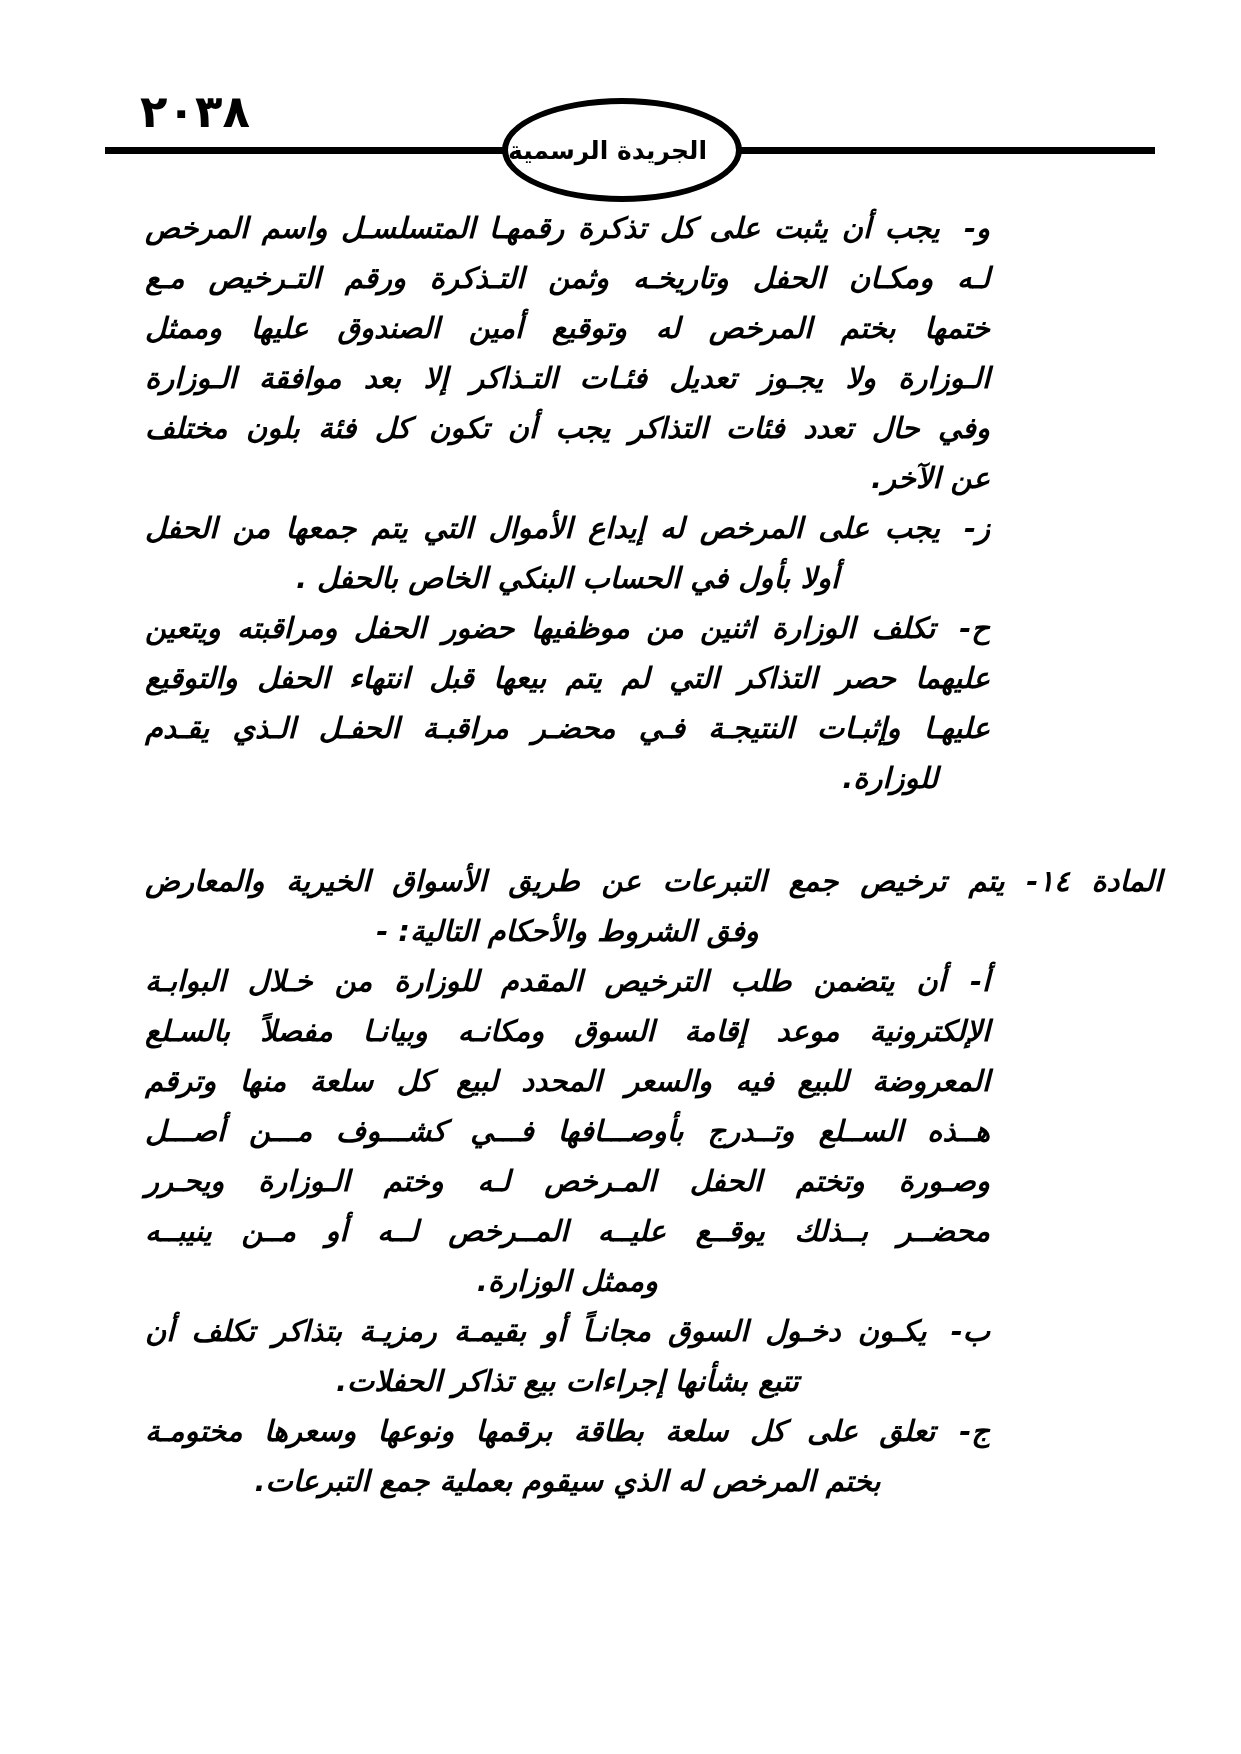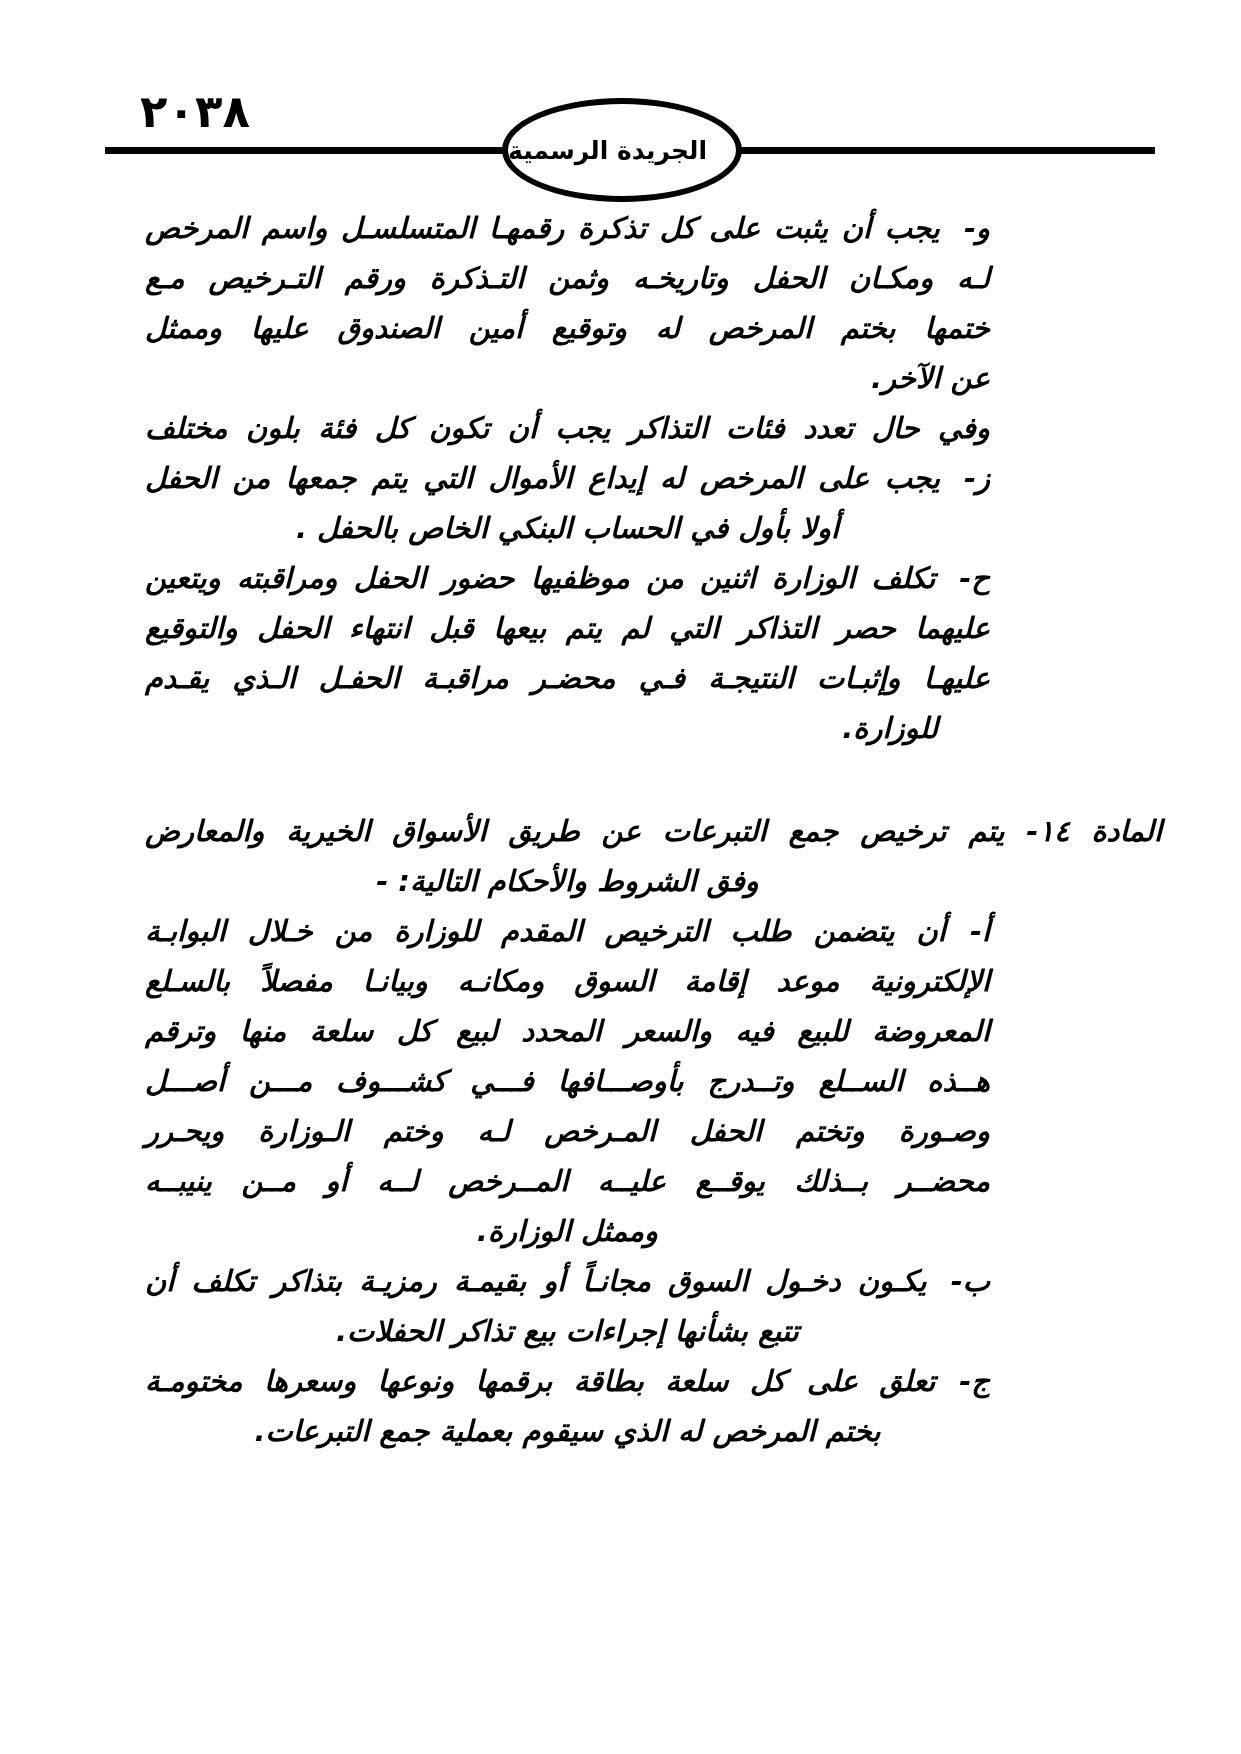--- a/index.html
+++ b/index.html
@@ -43,22 +43,23 @@
 
   <div class="oval">
     <span>الجريدة الرسمية</span>
   </div>
 
   <div class="bodytext">
 
     <div class="ln j"><span class="mk">و-</span><span>يجب أن يثبت على كل تذكرة رقمهـا المتسلسـل واسم المرخص</span></div>
     <div class="ln j"><span>لـه ومكـان الحفل وتاريخـه وثمن التـذكرة ورقم التـرخيص مـع</span></div>
     <div class="ln j"><span>ختمها بختم المرخص له وتوقيع أمين الصندوق عليها وممثل</span></div>
+    <div class="ln j"><span>الـوزارة ولا يجـوز تعديل فئـات التـذاكر إلا بعد موافقة الـوزارة</span></div>
+    <div class="ln j"><span>وفي حال تعدد فئات التذاكر يجب أن تكون كل فئة بلون مختلف</span></div>
     <div class="ln r"><span>عن الآخر.</span></div>
-    <div class="ln j"><span>وفي حال تعدد فئات التذاكر يجب أن تكون كل فئة بلون مختلف</span></div>
 
     <div class="ln j"><span class="mk">ز-</span><span>يجب على المرخص له إيداع الأموال التي يتم جمعها من الحفل</span></div>
     <div class="ln c"><span>أولا بأول في الحساب البنكي الخاص بالحفل .</span></div>
 
     <div class="ln j"><span class="mk">ح-</span><span>تكلف الوزارة اثنين من موظفيها حضور الحفل ومراقبته ويتعين</span></div>
     <div class="ln j"><span>عليهما حصر التذاكر التي لم يتم بيعها قبل انتهاء الحفل والتوقيع</span></div>
     <div class="ln j"><span>عليهـا وإثبـات النتيجـة فـي محضـر مراقبـة الحفـل الـذي يقـدم</span></div>
     <div class="ln r ind"><span>للوزارة.</span></div>
 
     <div class="gap"></div>

